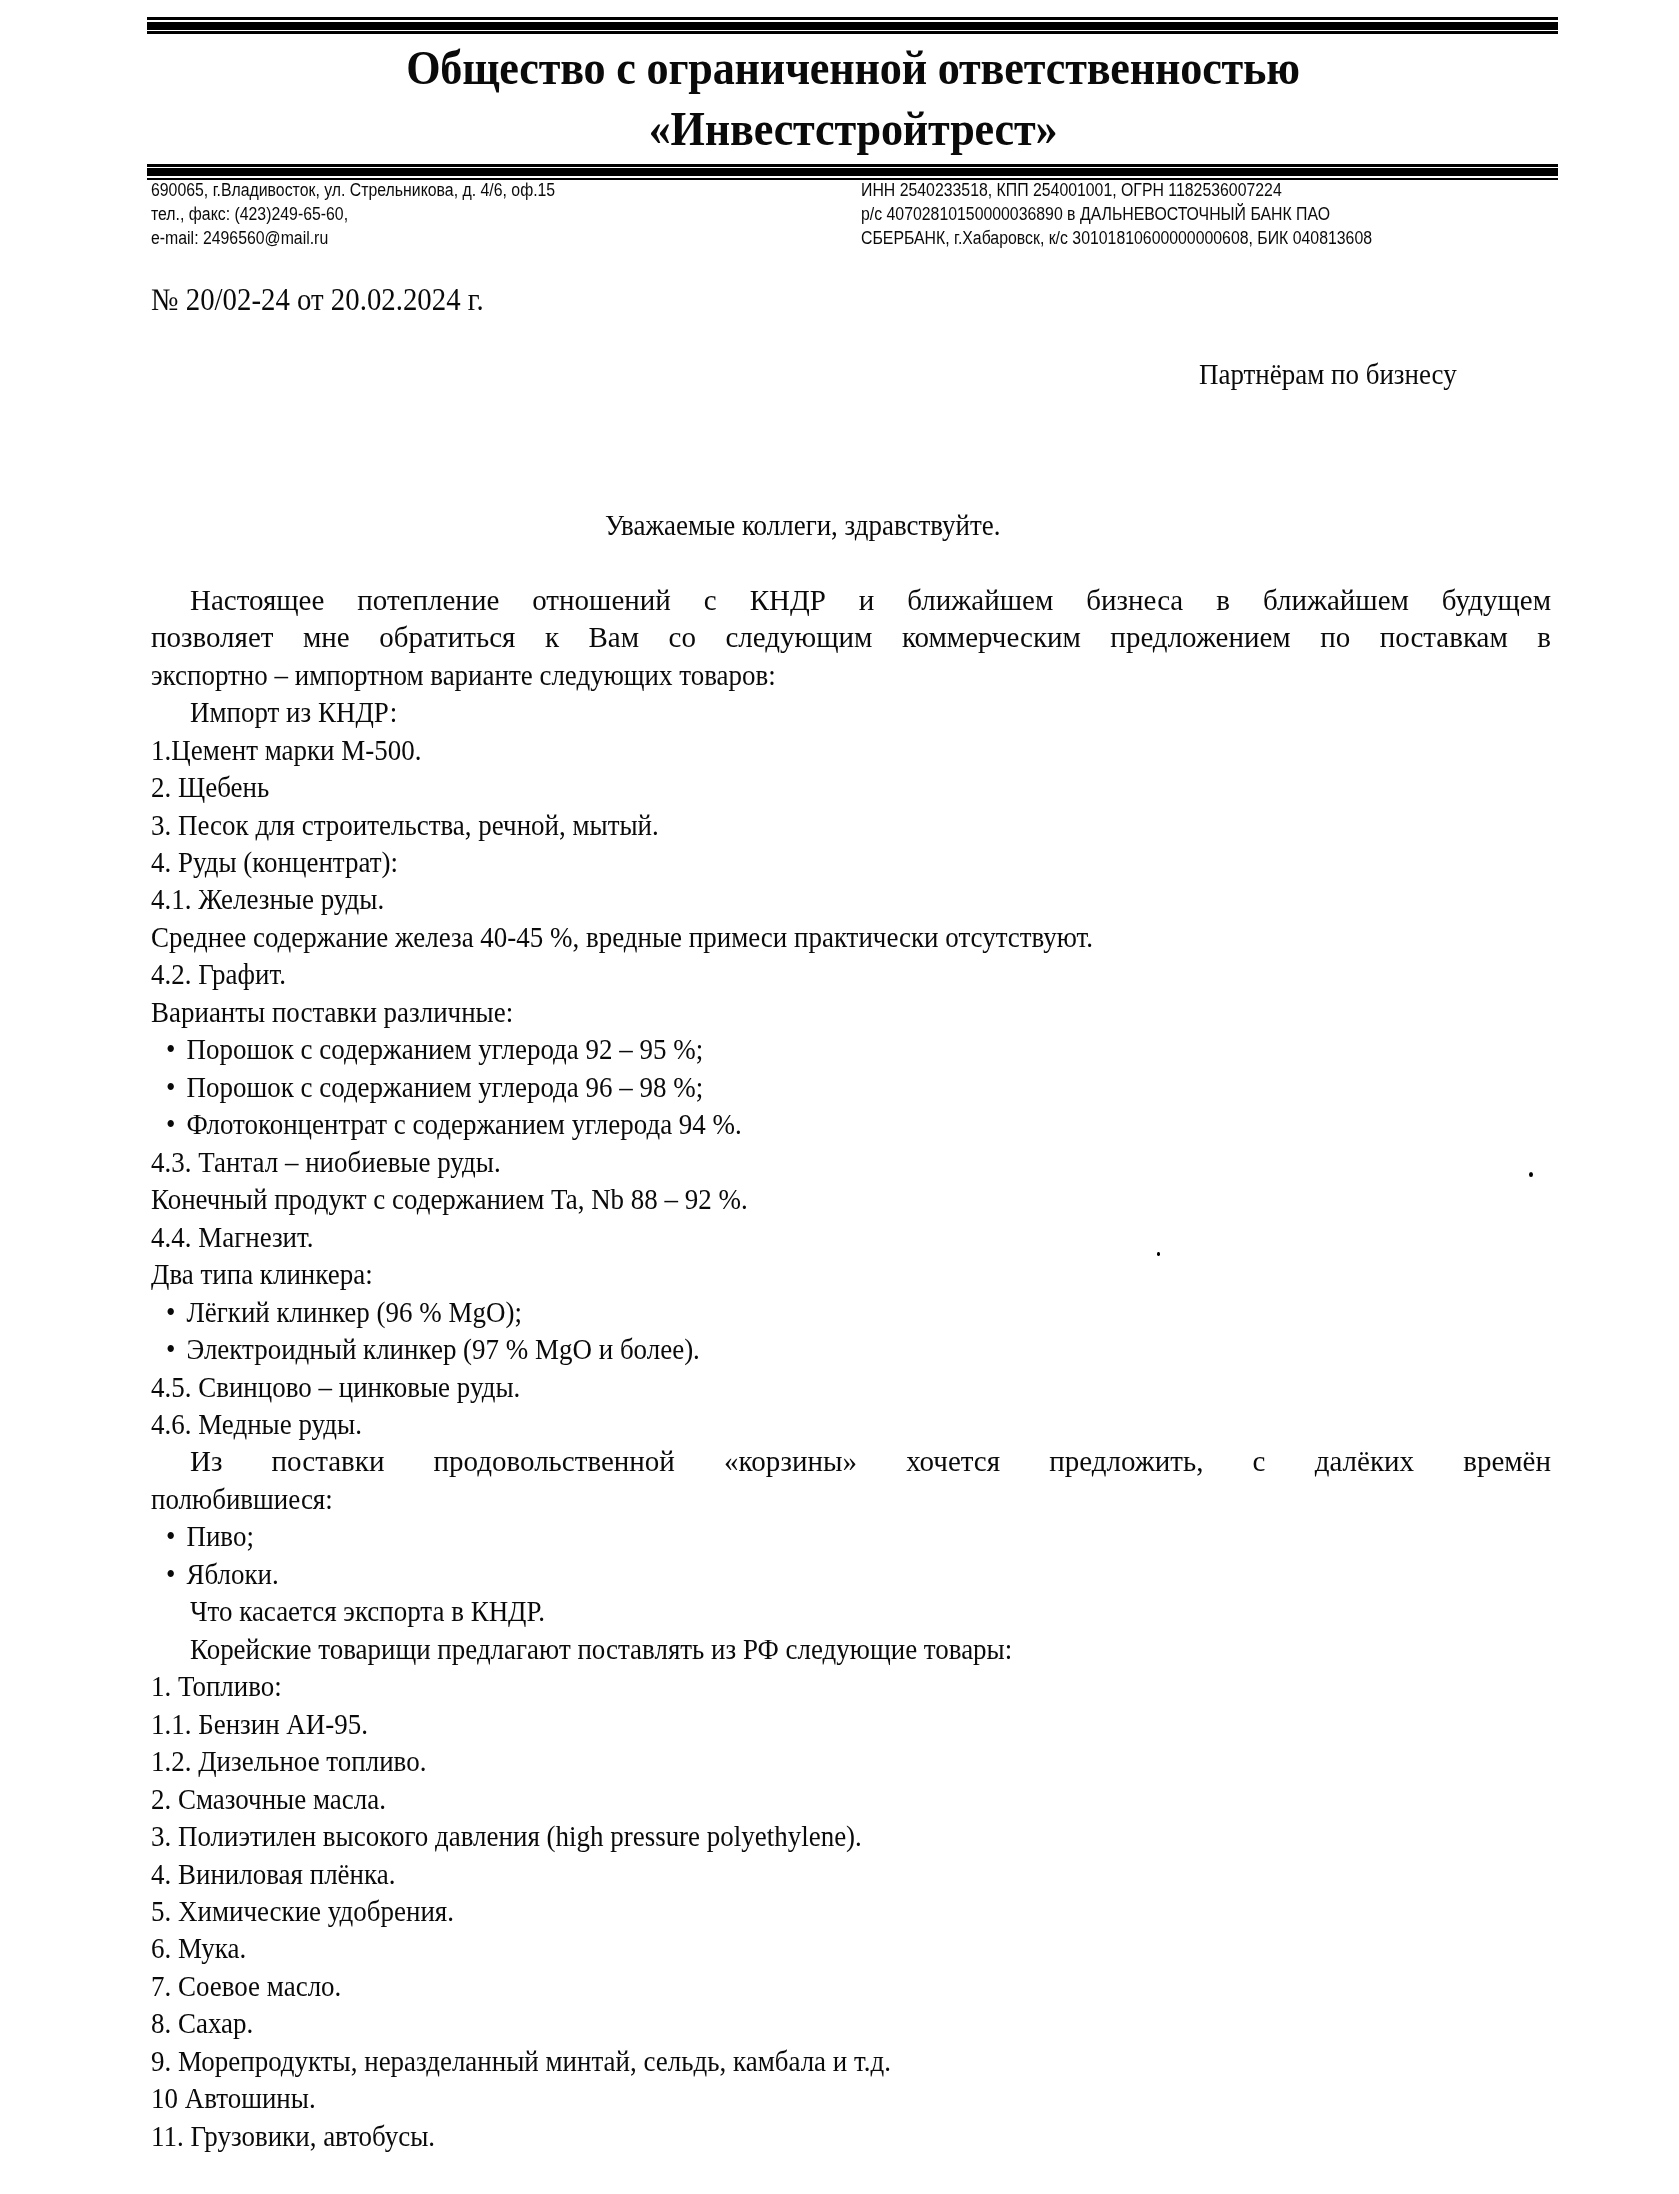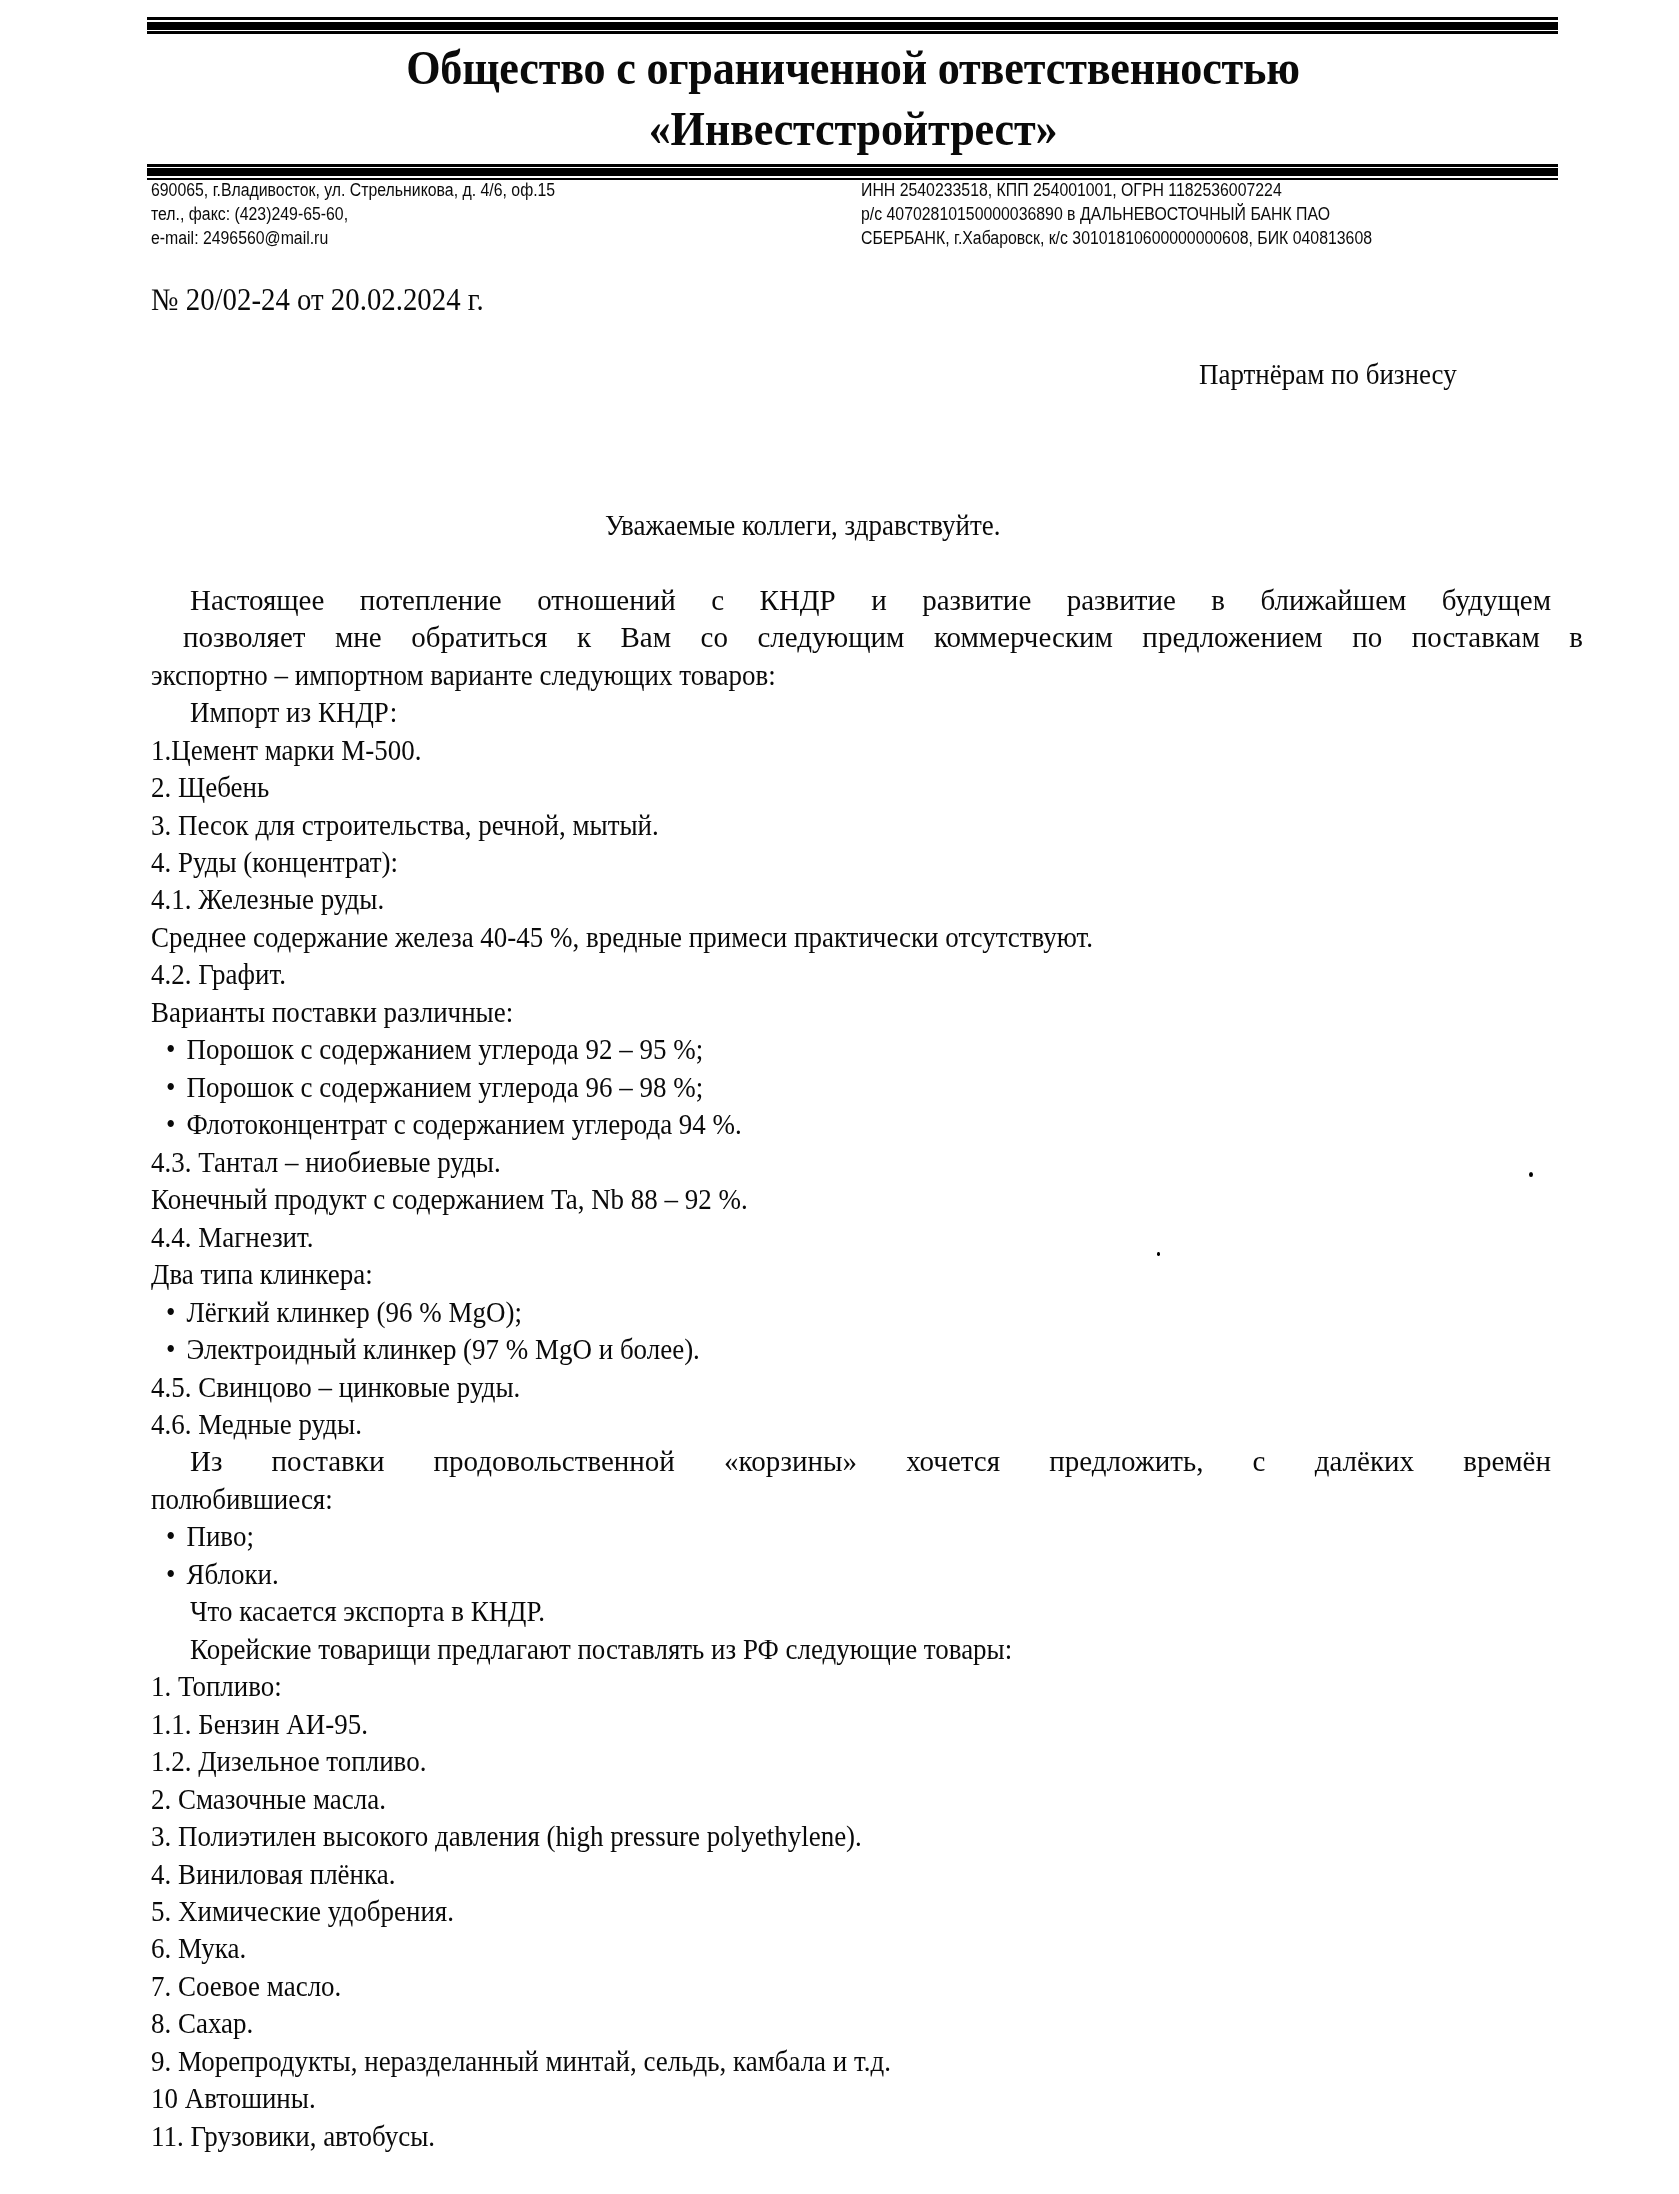--- a/index.html
+++ b/index.html
@@ -53,23 +53,23 @@
 <div class="small" style="left:861px;top:203px;">р/с 40702810150000036890 в ДАЛЬНЕВОСТОЧНЫЙ БАНК ПАО</div>
 <div class="small" style="left:861px;top:227px;">СБЕРБАНК, г.Хабаровск, к/с 30101810600000000608, БИК 040813608</div>
 
 <div class="line" style="top:281px;font-size:31px;">№ 20/02-24 от 20.02.2024 г.</div>
 
 <div class="line" style="left:1199px;top:356px;">Партнёрам по бизнесу</div>
 
 <div class="line" style="left:605px;top:507px;">Уважаемые коллеги, здравствуйте.</div>
 
 <div class="justify-line" style="top:582px;padding-left:39px;width:1361px;">
-  <span style="width:100%;text-align:justify;text-align-last:justify;display:block;white-space:normal;">Настоящее потепление отношений с КНДР и развитие развитие в ближайшем будущем</span>
+  <span style="width:100%;text-align:justify;text-align-last:justify;display:block;white-space:normal;">Настоящее потепление отношений с КНДР и ближайшем бизнеса в ближайшем будущем</span>
 </div>
-<div class="justify-line" style="top:619px;margin-left:32px;">
+<div class="justify-line" style="top:619px;">
   <span style="width:100%;text-align:justify;text-align-last:justify;display:block;white-space:normal;">позволяет мне обратиться к Вам со следующим коммерческим предложением по поставкам в</span>
 </div>
 <div class="line" style="top:657px;">экспортно – импортном варианте следующих товаров:</div>
 
 <div class="line" style="left:190px;top:694px;">Импорт из КНДР:</div>
 
 <div class="line" style="top:732px;">1.Цемент марки М-500.</div>
 <div class="line" style="top:769px;">2. Щебень</div>
 <div class="line" style="top:807px;">3. Песок для строительства, речной, мытый.</div>
 <div class="line" style="top:844px;">4. Руды (концентрат):</div>

